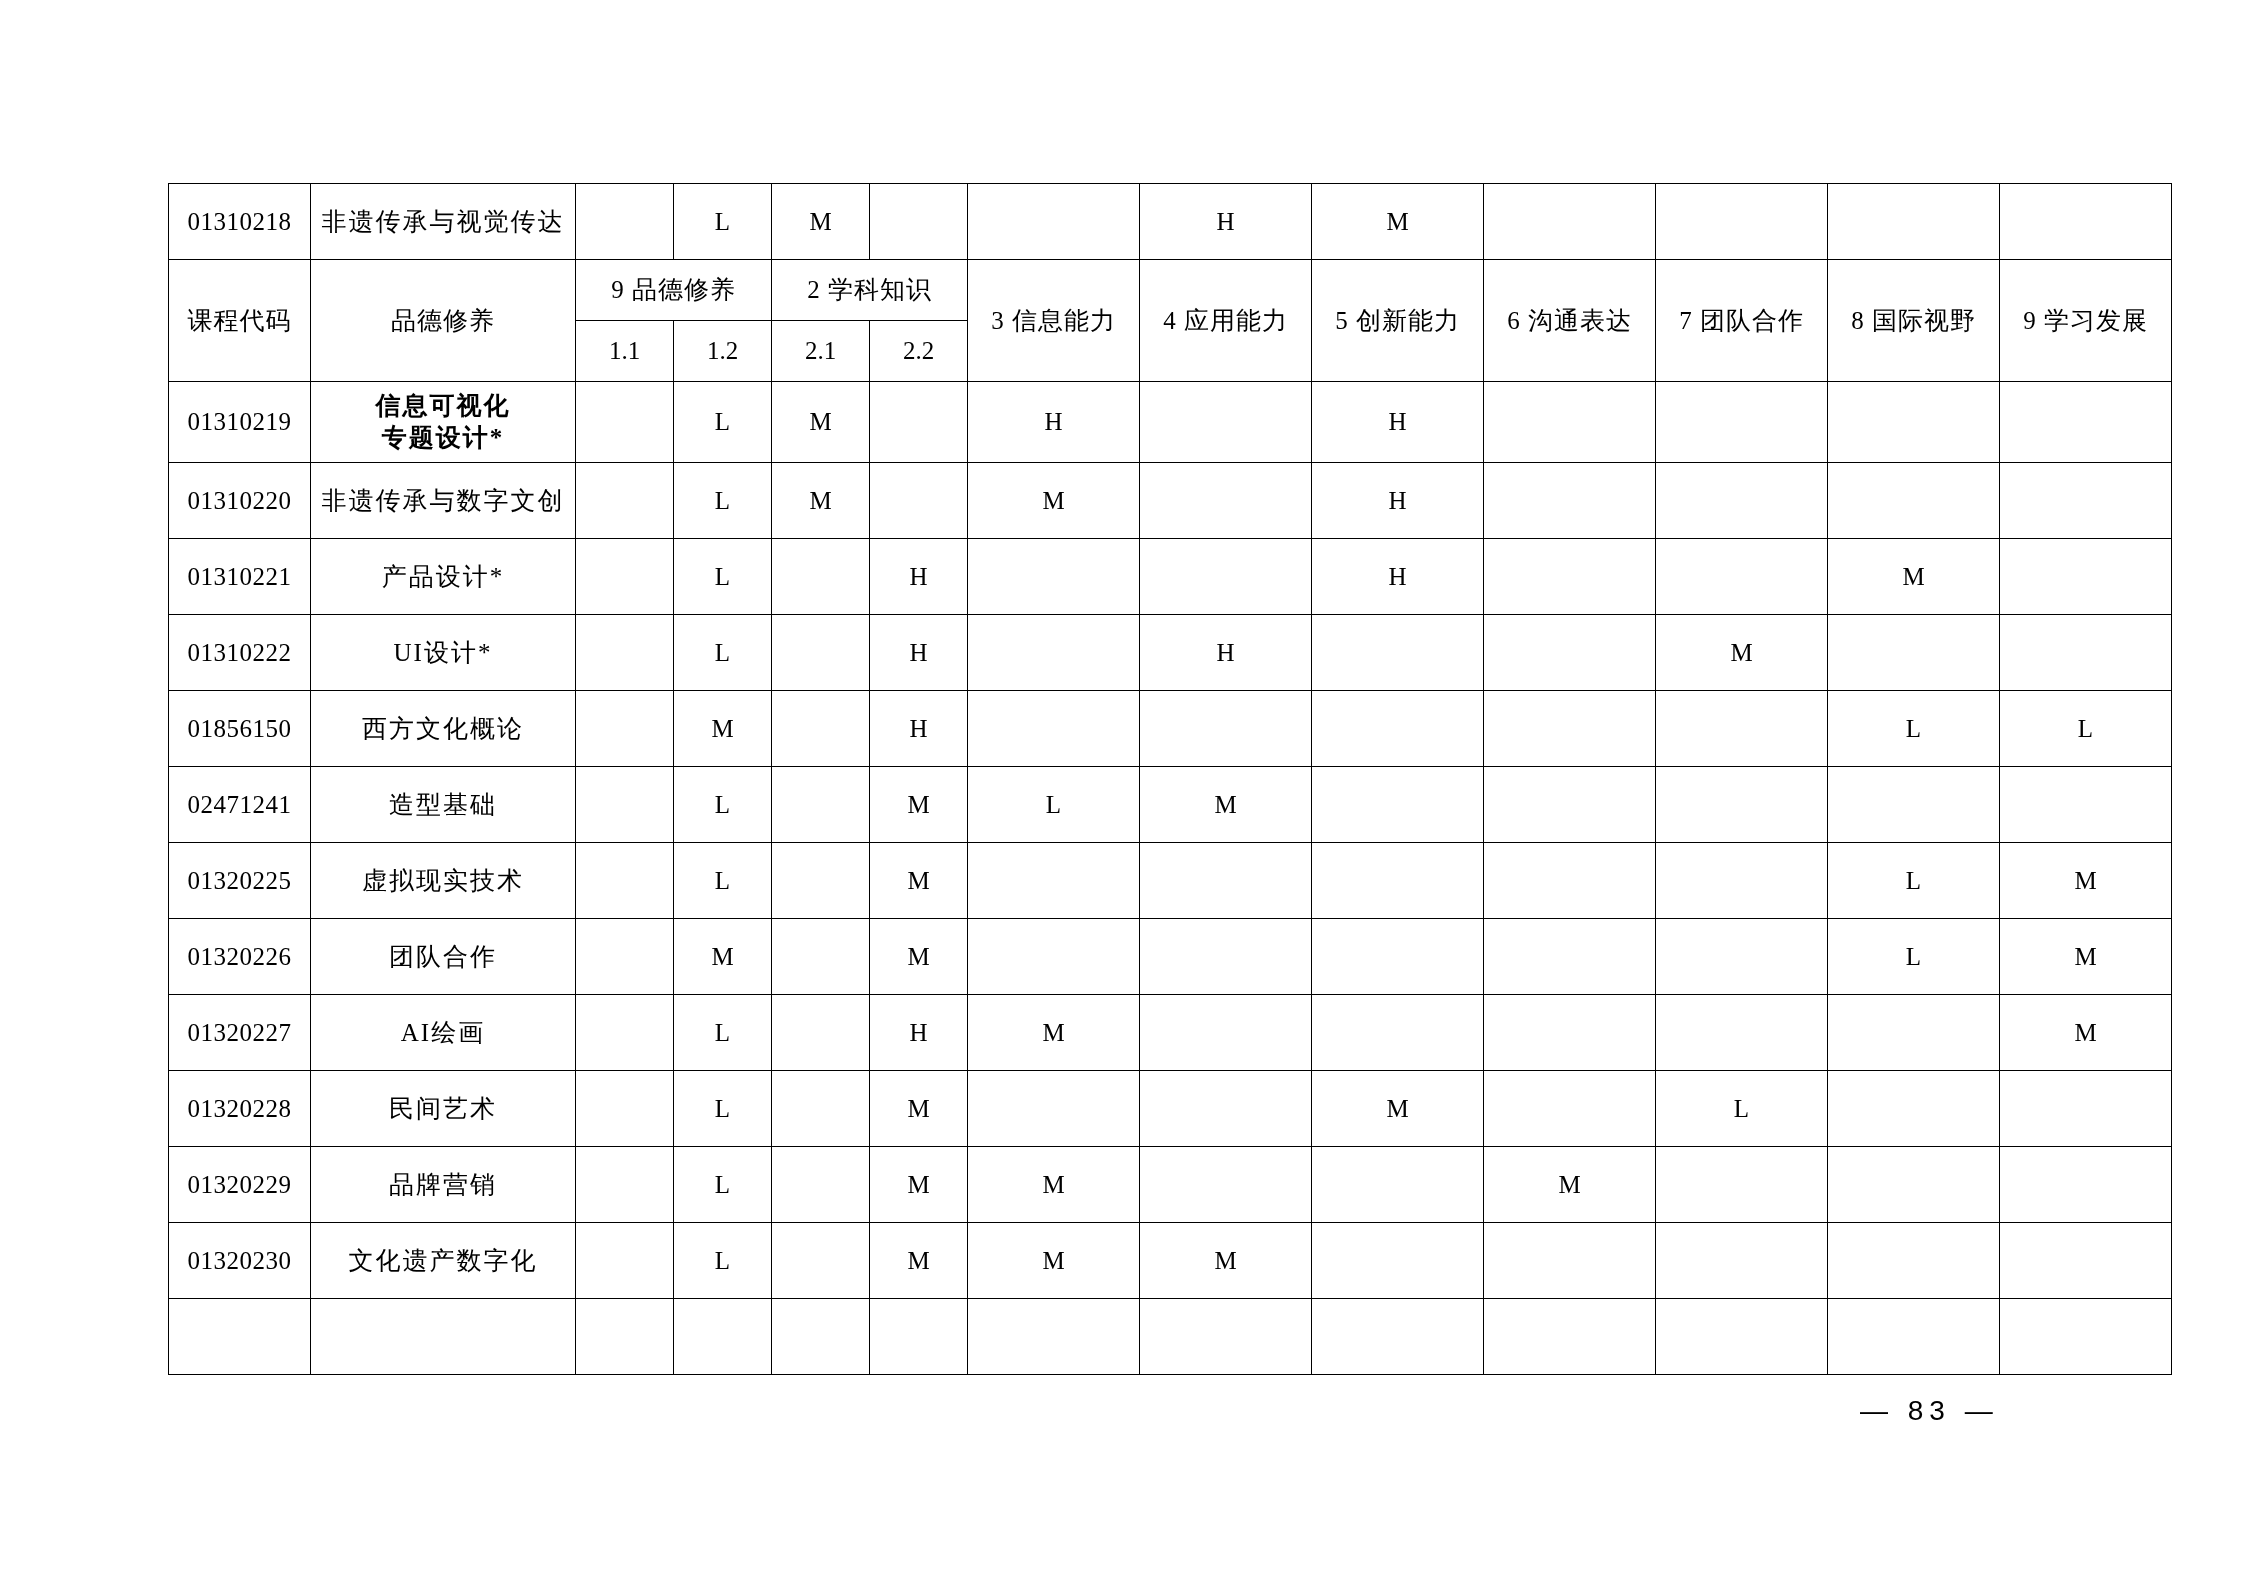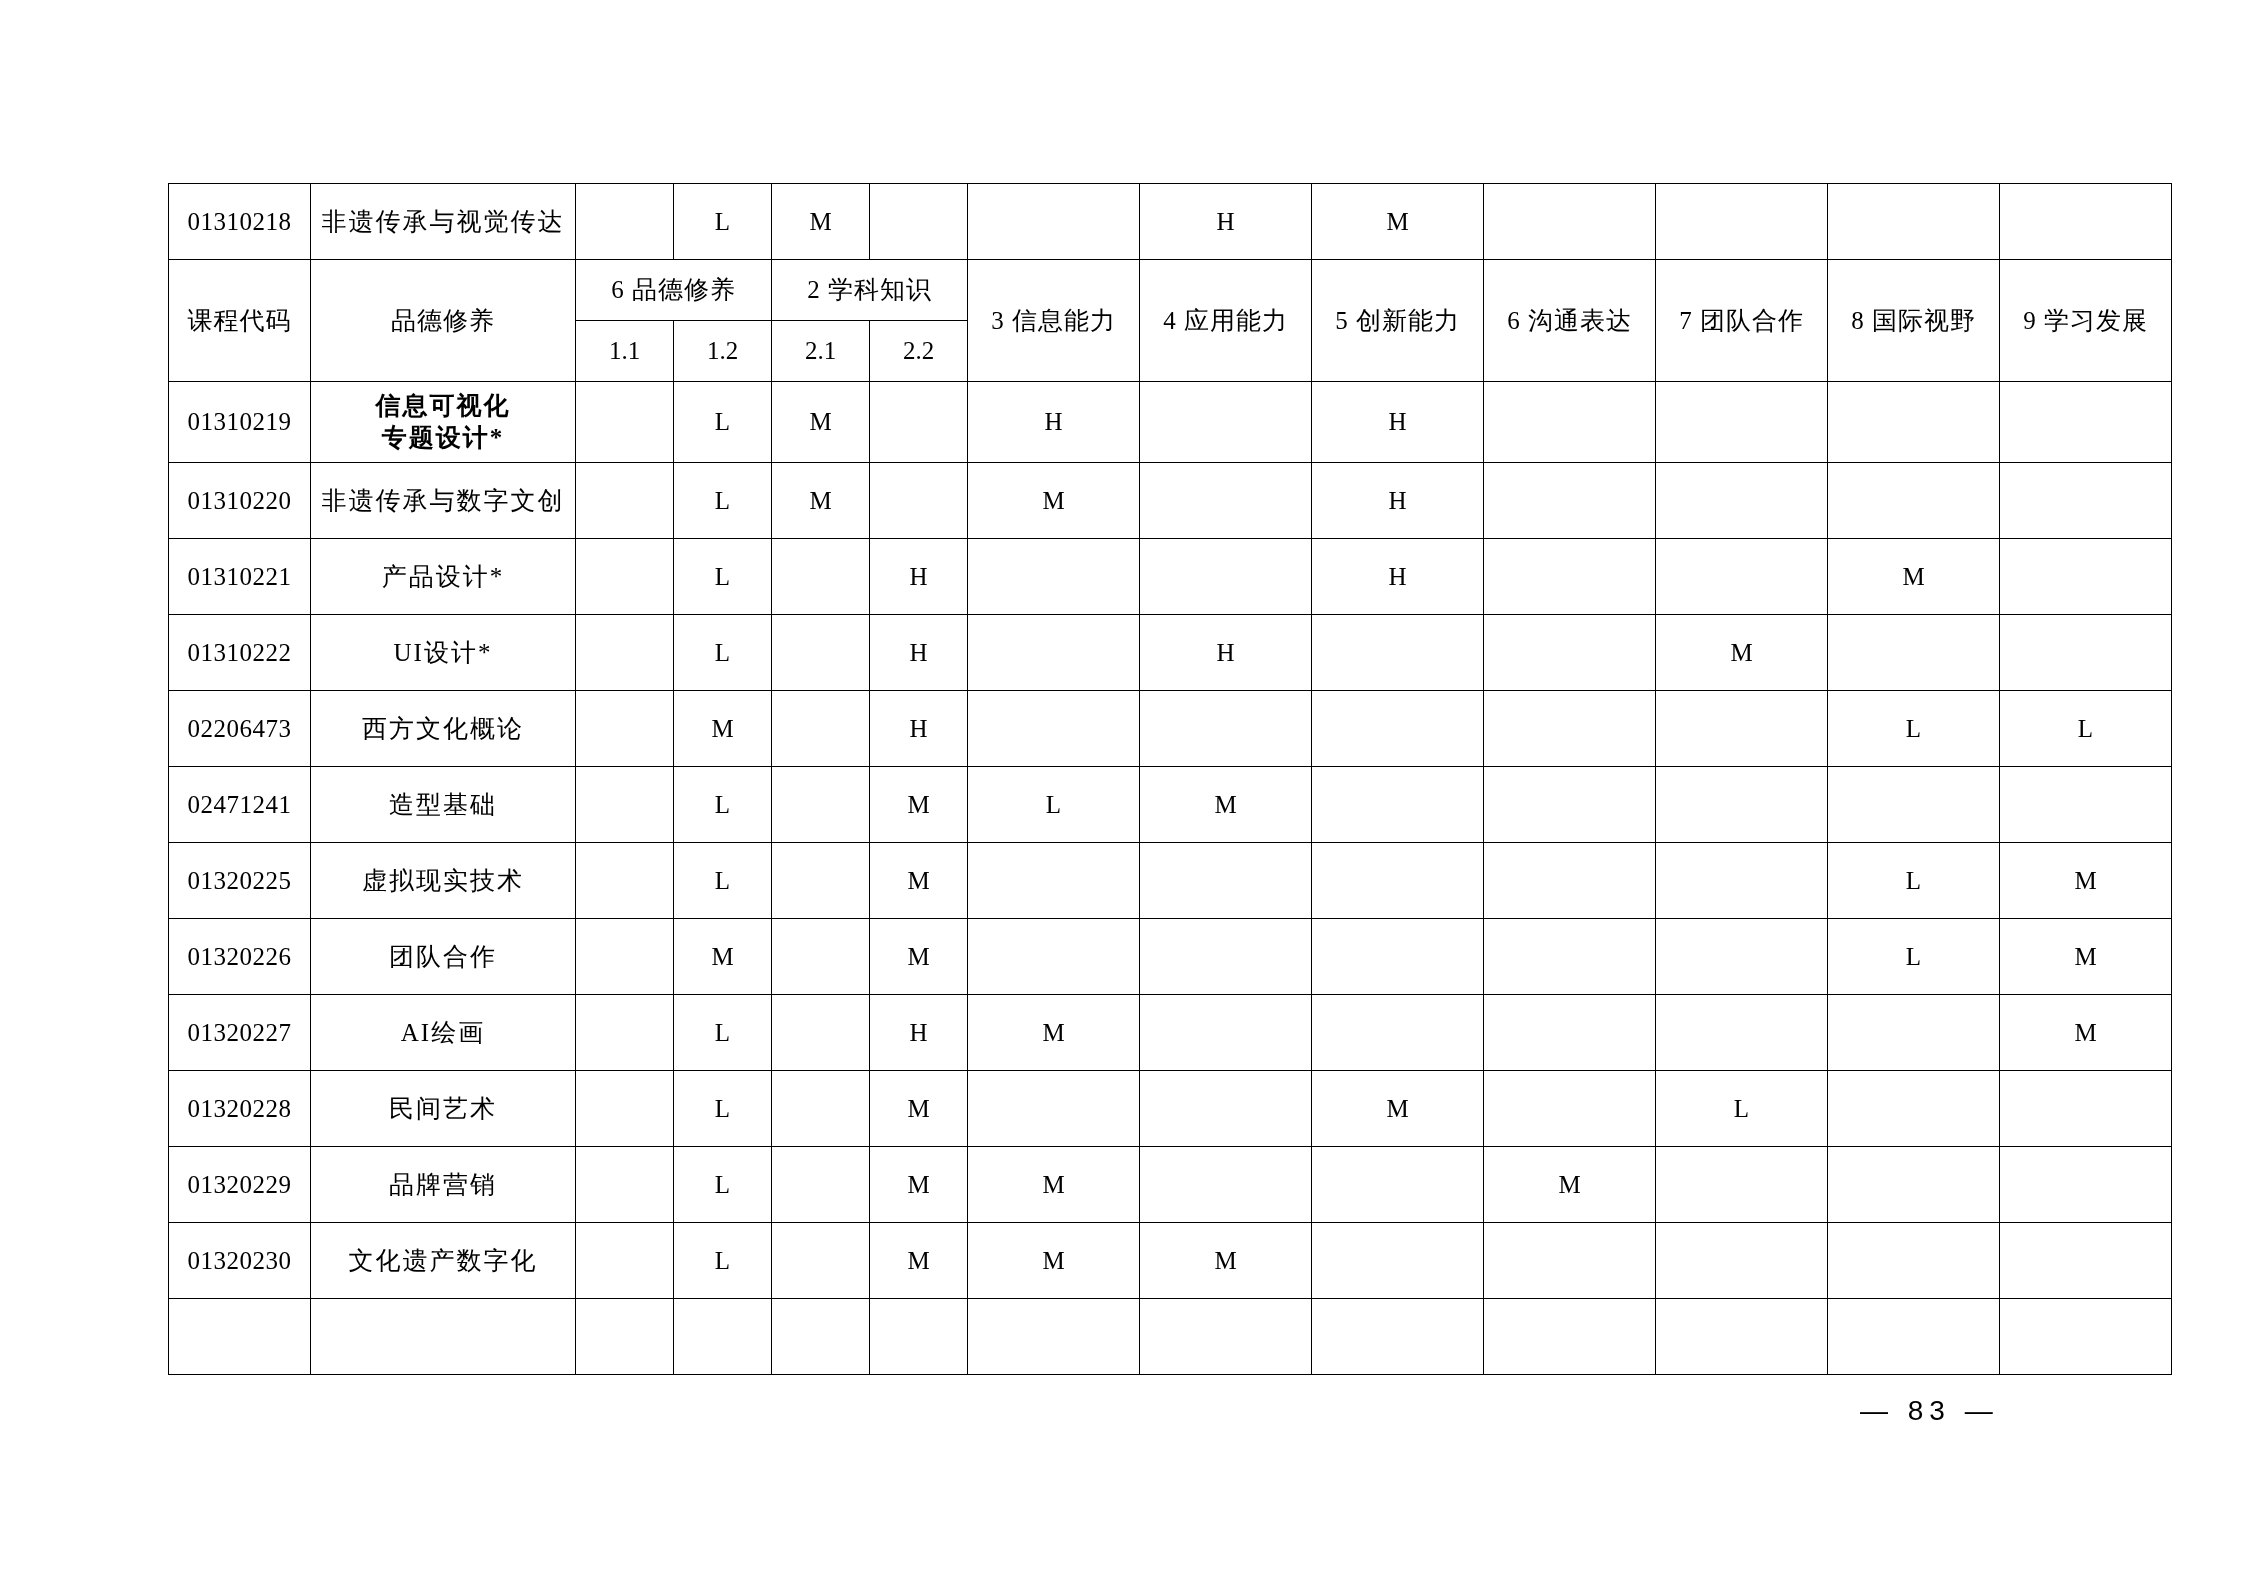--- a/index.html
+++ b/index.html
@@ -109,21 +109,21 @@
           <td class="mark">M</td>
           <td class="mark"></td>
           <td class="mark"></td>
           <td class="mark"></td>
           <td class="mark"></td>
         </tr>
 
         <tr class="hdr-top">
           <td class="hdr-main" rowspan="2">课程代码</td>
           <td class="hdr-main" rowspan="2">品德修养</td>
-          <td class="hdr-group" colspan="2">6 品德修养</td>
+          <td class="hdr-group" colspan="2">9 品德修养</td>
           <td class="hdr-group" colspan="2">2 学科知识</td>
           <td class="hdr-main" rowspan="2">3 信息能力</td>
           <td class="hdr-main" rowspan="2">4 应用能力</td>
           <td class="hdr-main" rowspan="2">5 创新能力</td>
           <td class="hdr-main" rowspan="2">6 沟通表达</td>
           <td class="hdr-main" rowspan="2">7 团队合作</td>
           <td class="hdr-main" rowspan="2">8 国际视野</td>
           <td class="hdr-main" rowspan="2">9 学习发展</td>
         </tr>
         <tr class="hdr-bot">
@@ -194,21 +194,21 @@
           <td class="mark"></td>
           <td class="mark">H</td>
           <td class="mark"></td>
           <td class="mark"></td>
           <td class="mark">M</td>
           <td class="mark"></td>
           <td class="mark"></td>
         </tr>
 
         <tr class="row-normal">
-          <td class="code">02206473</td>
+          <td class="code">01856150</td>
           <td class="cname">西方文化概论</td>
           <td class="mark"></td>
           <td class="mark">M</td>
           <td class="mark"></td>
           <td class="mark">H</td>
           <td class="mark"></td>
           <td class="mark"></td>
           <td class="mark"></td>
           <td class="mark"></td>
           <td class="mark"></td>

